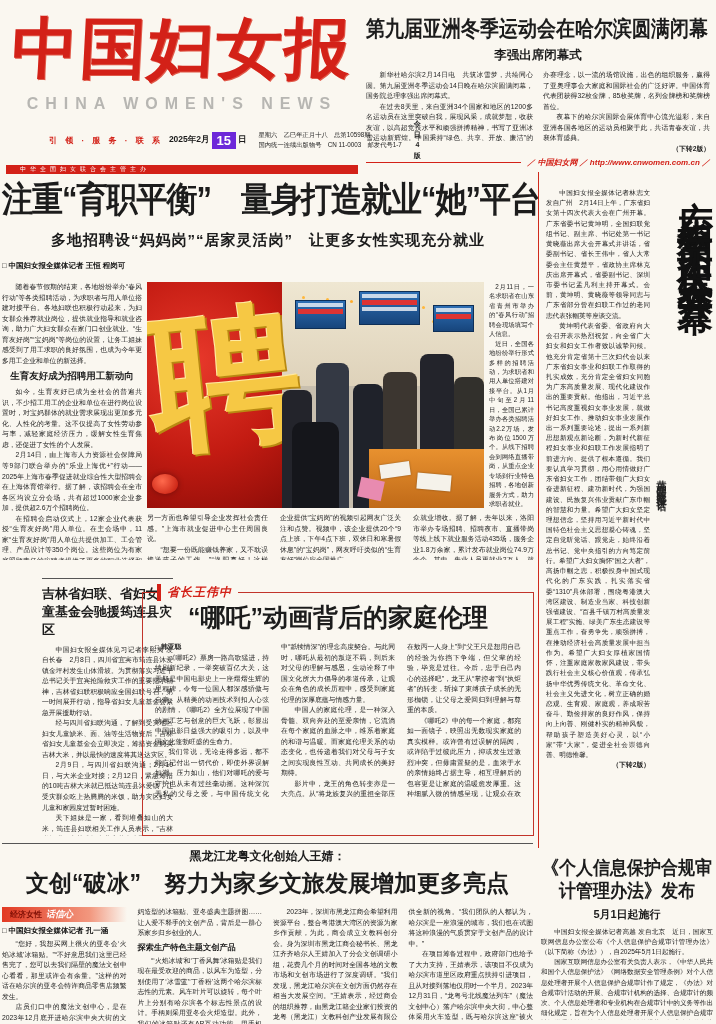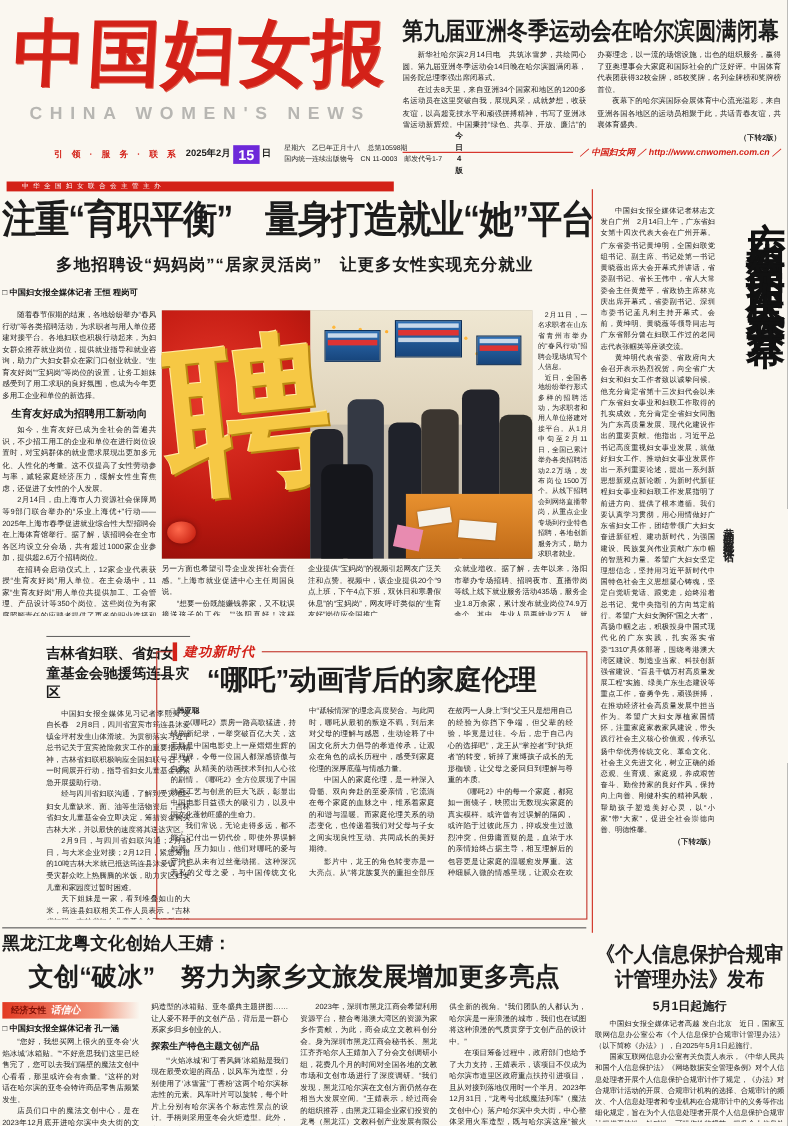--- a/index.html
+++ b/index.html
@@ -88,21 +88,21 @@
   
   .jl-head { font-size:13px; font-weight:900; line-height:1.4; margin:6px 0 5px; }
   .opinion-box { border:1.5px solid #c2342a; padding:8px 12px 6px; }
   .op-tag { position:absolute; top:-9px; left:14px; background:#faf7f0; padding:0 6px;
     color:#d32118; font-size:12px; font-weight:900; font-style:italic; letter-spacing:1px;
     border-left:4px solid #d32118; }
   .op-head { font-size:25px; font-weight:900; text-align:center; letter-spacing:0; white-space:nowrap; }
   .op-cols { margin-top:8px; column-count:3; column-gap:12px; height:160px; overflow:hidden; }
 
   
-  .cu-kicker { font-size:16px; font-weight:bold; text-align:left; }
+  .cu-kicker { font-size:12px; font-weight:bold; text-align:center; }
   .cu-head { font-size:23px; font-weight:900; text-align:center; white-space:nowrap; margin-top:3px; }
   .cu-cols { margin-top:8px; display:grid; grid-template-columns:repeat(4,1fr); gap:11px; height:124px; overflow:hidden; }
   .badge { display:flex; align-items:center; height:15px; margin-bottom:4px;
     background:linear-gradient(90deg,#e23a23,#f2977e 70%,#faf7f0); }
   .badge .b1 { color:#7e0f05; font-size:8px; font-weight:900; padding-left:8px; white-space:nowrap; }
   .badge .b2 { color:#fff; font-size:9px; font-weight:900; font-style:italic; padding-left:4px; white-space:nowrap; }
   .cu-sub { font-size:8.2px; font-weight:900; text-align:left; margin:3px 0; }
 </style>
 </head>
 <body>
@@ -130,20 +130,21 @@
         <span>4版</span>
       </span>
     </div>
     <div class="mh-redbar">
       <span>中华全国妇女联合会主管主办</span>
     </div>
   </div>
 
   <div class="abs" style="left:366px;top:14px;width:344px;">
     <div class="ts-head">第九届亚洲冬季运动会在哈尔滨圆满闭幕</div>
+    <div class="ts-sub">李强出席闭幕式</div>
     <div class="ts-body">
       <p class="body">新华社哈尔滨2月14日电　共筑冰雪梦，共绘同心圆。第九届亚洲冬季运动会14日晚在哈尔滨圆满闭幕，国务院总理李强出席闭幕式。</p>
       <p class="body">在过去8天里，来自亚洲34个国家和地区的1200多名运动员在这里突破自我，展现风采，成就梦想，收获友谊，以高超竞技水平和顽强拼搏精神，书写了亚洲冰雪运动新辉煌。中国秉持“绿色、共享、开放、廉洁”的办赛理念，以一流的场馆设施，出色的组织服务，赢得了亚奥理事会大家庭和国际社会的广泛好评。中国体育代表团获得32枚金牌，85枚奖牌，名列金牌榜和奖牌榜首位。</p>
       <p class="body">夜幕下的哈尔滨国际会展体育中心流光溢彩，来自亚洲各国各地区的运动员相聚于此，共话青春友谊，共襄体育盛典。</p>
 
       <div class="jump abs" style="right:0;bottom:0;background:#faf7f0;padding-left:4px;">（下转2版）</div>
     </div>
     <div class="website">
       <span class="line"></span>
       <span class="txt">／ 中国妇女网 ／ http://www.cnwomen.com.cn ／</span>
@@ -244,21 +245,21 @@
   <div class="abs" style="left:2px;top:578px;width:131px;height:258px;overflow:hidden;margin-left:40px;">
     <div class="hr"></div>
     <div class="jl-head">吉林省妇联、省妇女儿童基金会驰援筠连县灾区</div>
     <p class="body">中国妇女报全媒体见习记者李熙夷 发自长春　2月8日，四川省宜宾市筠连县沐爱镇金坪村发生山体滑坡。为贯彻落实习近平总书记关于宜宾抢险救灾工作的重要指示精神，吉林省妇联积极响应全国妇联号召，第一时间展开行动，指导省妇女儿童基金会紧急开展援助行动。</p>
     <p class="body">经与四川省妇联沟通，了解到受灾地区妇女儿童缺米、面、油等生活物资后，吉林省妇女儿童基金会立即决定，筹措资金购买吉林大米，并以最快的速度将其送达灾区。</p>
     <p class="body">2月9日，与四川省妇联沟通；2月10日，与大米企业对接；2月12日，紧急筹措的10吨吉林大米就已抵达筠连县沐爱镇，让受灾群众吃上热腾腾的米饭，助力灾区妇女儿童和家园度过暂时困难。</p>
     <p class="body">天下姐妹是一家，看到堆叠如山的大米，筠连县妇联相关工作人员表示，“吉林省妇联、吉林省妇女儿童基金会不远千里将最暖心的问候和最急需的物资送到筠连，给予我们无私的支援，让我们深受鼓舞、倍感温暖。”</p>
   </div>
 
   <div class="abs opinion-box" style="left:142px;top:592px;width:392px;height:244px;">
-    <div class="op-tag">建功新时代</div>
+    <div class="op-tag">省长王伟中</div>
     <div class="op-head">“哪吒”动画背后的家庭伦理</div>
     <div class="op-cols">
       <p class="body noindent" style="font-weight:bold;">□ 韩亚聪</p>
       <p class="body">《哪吒2》票房一路高歌猛进，持续刷新纪录，一举突破百亿大关，这无疑是中国电影史上一座熠熠生辉的里程碑，令每一位国人都深感骄傲与自豪。从精美的动画技术到扣人心弦的剧情，《哪吒2》全方位展现了中国动画工艺与创意的巨大飞跃，彰显出中国电影日益强大的吸引力，以及中国文化蓬勃旺盛的生命力。</p>
       <p class="body">我们常说，无论走得多远，都不能忘记付出一切代价，即使外界误解如潮、压力如山，他们对哪吒的爱与守护也从未有过丝毫动摇。这种深沉无私的父母之爱，与中国传统文化中“舐犊情深”的理念高度契合。与此同时，哪吒从最初的叛逆不羁，到后来对父母的理解与感恩，生动诠释了中国文化所大力倡导的孝道传承，让观众在角色的成长历程中，感受到家庭伦理的深厚底蕴与情感力量。</p>
       <p class="body">中国人的家庭伦理，是一种深入骨髓、双向奔赴的至爱亲情，它流淌在每个家庭的血脉之中，维系着家庭的和谐与温暖。而家庭伦理关系的动态变化，也传递着我们对父母与子女之间实现良性互动、共同成长的美好期待。</p>
       <p class="body">影片中，龙王的角色转变亦是一大亮点。从“将龙族复兴的重担全部压在敖丙一人身上”到“父王只是想用自己的经验为你挡下争端，但父辈的经验，毕竟是过往。今后，忠于自己内心的选择吧”，龙王从“掌控者”到“执炬者”的转变，斩掉了束缚孩子成长的无形枷锁，让父母之爱回归到理解与尊重的本质。</p>
       <p class="body">《哪吒2》中的每一个家庭，都宛如一面镜子，映照出无数现实家庭的真实模样。或许曾有过误解的隔阂，或许陷于过彼此压力，抑或发生过激烈冲突，但毋庸置疑的是，血浓于水的亲情始终占据主导，相互理解后的包容更是让家庭的温暖愈发厚重。这种细腻入微的情感呈现，让观众在欢笑与泪水中，不自觉地重新审视自己与家人的关系，深切领悟到家庭所蕴含的温暖与力量。</p>
 
     </div>

